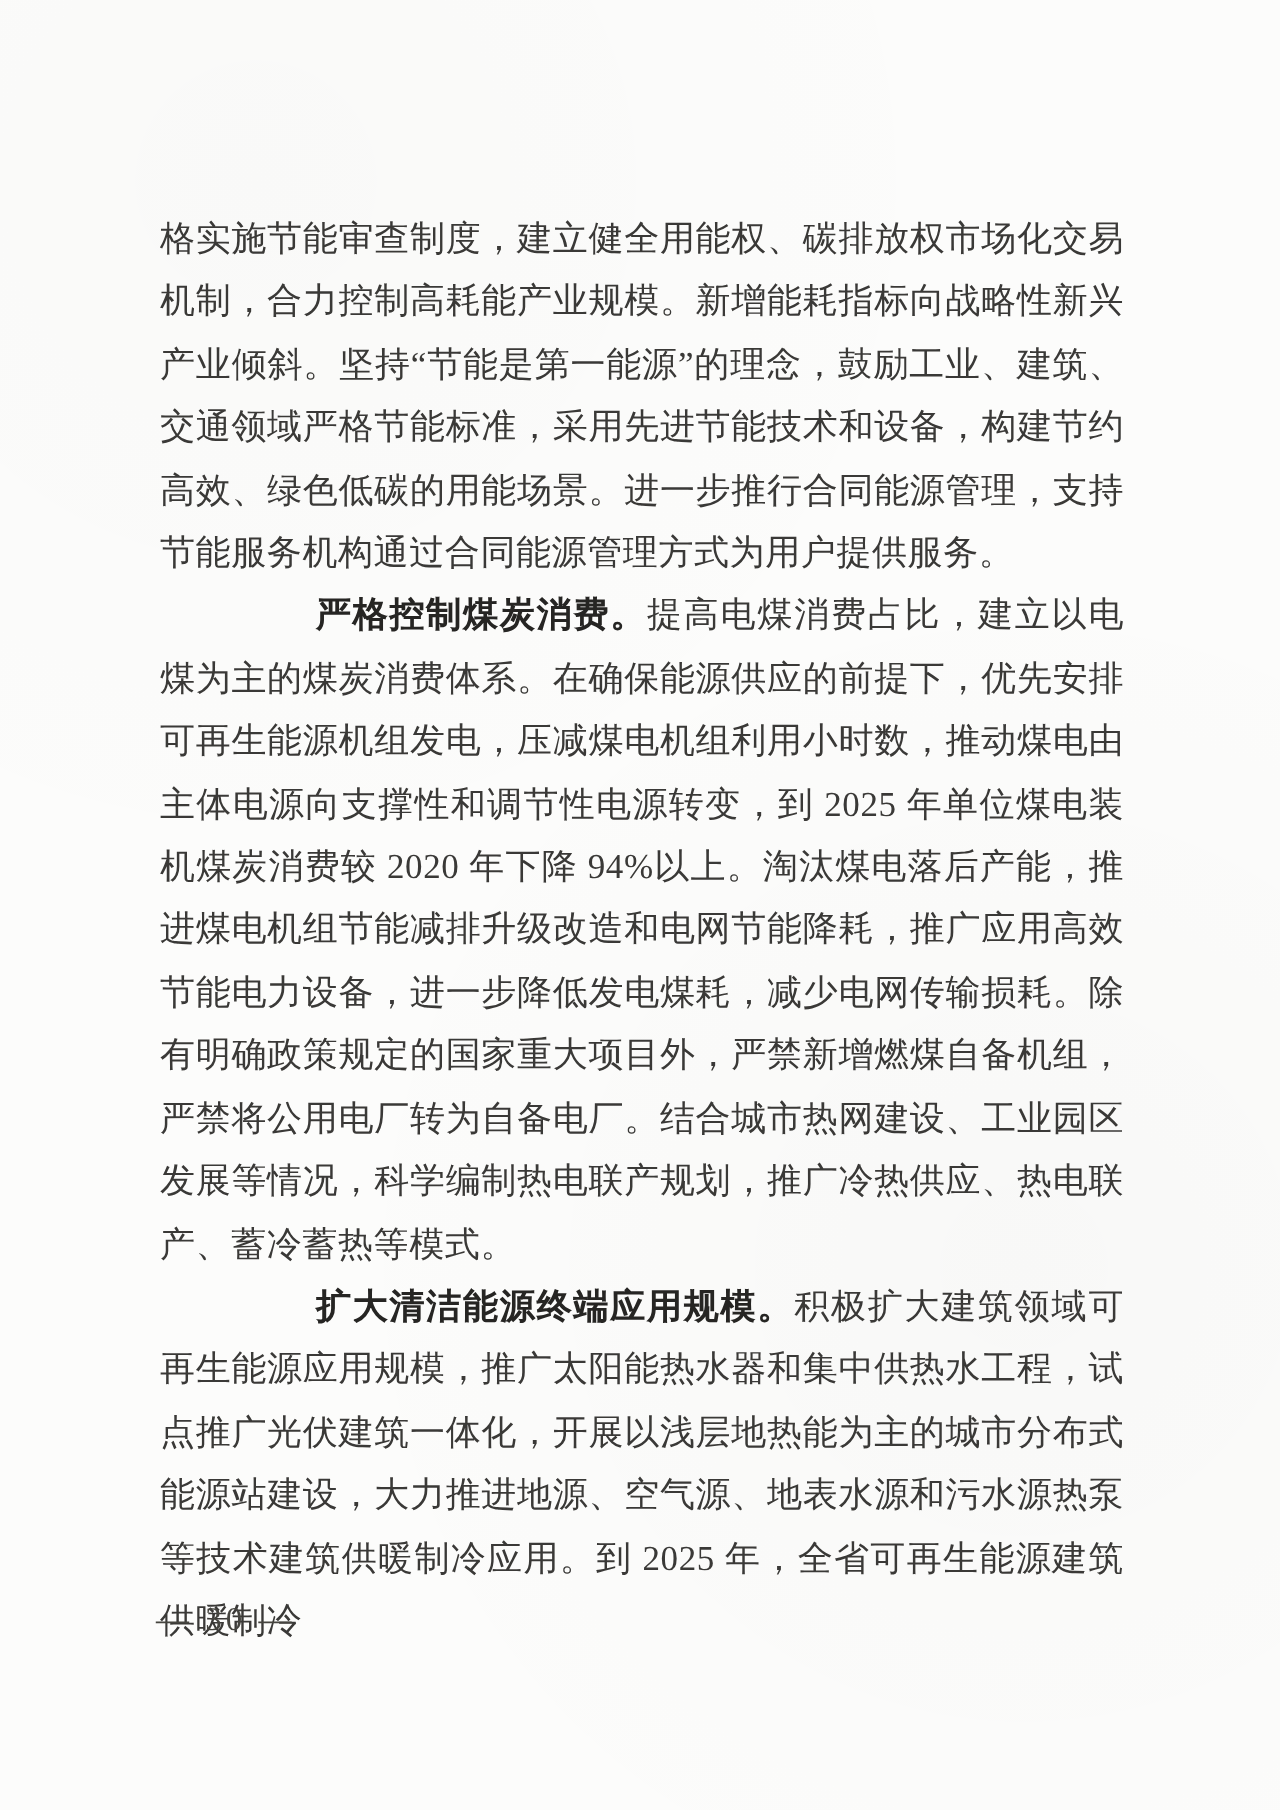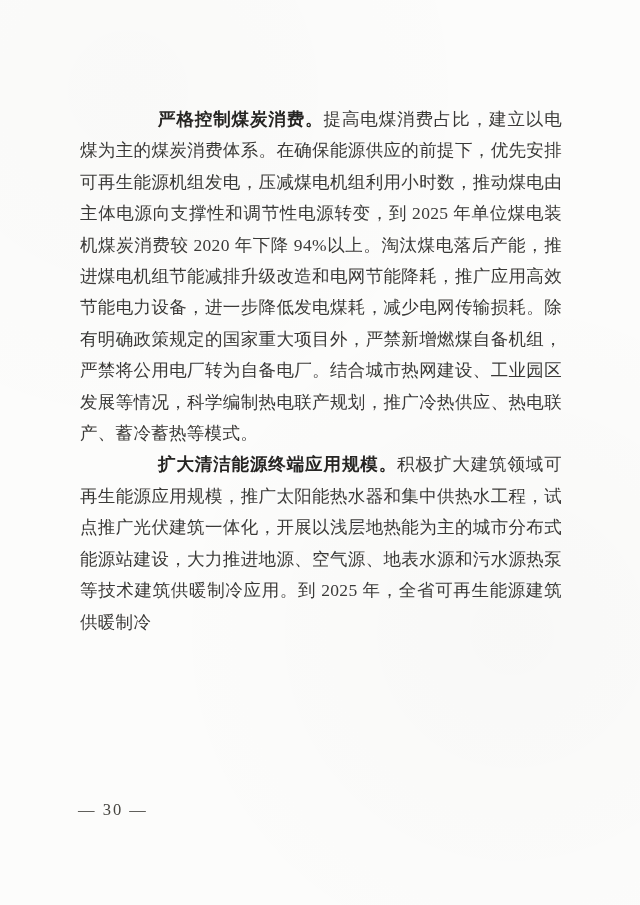--- a/index.html
+++ b/index.html
@@ -53,17 +53,18 @@
     font-size: 16.5px;
     letter-spacing: 2px;
     color: #45443f;
   }
 </style>
 </head>
 <body>
 
 <div class="page">
   <main class="doc-body">
+      <p class="para"><span>格实施节能审查制度，建立健全用能权、碳排放权市场化交易机制，合力控制高耗能产业规模。新增能耗指标向战略性新兴产业倾斜。坚持“节能是第一能源”的理念，鼓励工业、建筑、交通领域严格节能标准，采用先进节能技术和设备，构建节约高效、绿色低碳的用能场景。进一步推行合同能源管理，支持节能服务机构通过合同能源管理方式为用户提供服务。</span></p>
       <p class="para indent"><span class="bold">严格控制煤炭消费。</span><span>提高电煤消费占比，建立以电煤为主的煤炭消费体系。在确保能源供应的前提下，优先安排可再生能源机组发电，压减煤电机组利用小时数，推动煤电由主体电源向支撑性和调节性电源转变，到 2025 年单位煤电装机煤炭消费较 2020 年下降 94%以上。淘汰煤电落后产能，推进煤电机组节能减排升级改造和电网节能降耗，推广应用高效节能电力设备，进一步降低发电煤耗，减少电网传输损耗。除有明确政策规定的国家重大项目外，严禁新增燃煤自备机组，严禁将公用电厂转为自备电厂。结合城市热网建设、工业园区发展等情况，科学编制热电联产规划，推广冷热供应、热电联产、蓄冷蓄热等模式。</span></p>
       <p class="para indent"><span class="bold">扩大清洁能源终端应用规模。</span><span>积极扩大建筑领域可再生能源应用规模，推广太阳能热水器和集中供热水工程，试点推广光伏建筑一体化，开展以浅层地热能为主的城市分布式能源站建设，大力推进地源、空气源、地表水源和污水源热泵等技术建筑供暖制冷应用。到 2025 年，全省可再生能源建筑供暖制冷</span></p>
     </main>
   <div class="footer">— 30 —</div>
 </div>
 
 </body></html>

